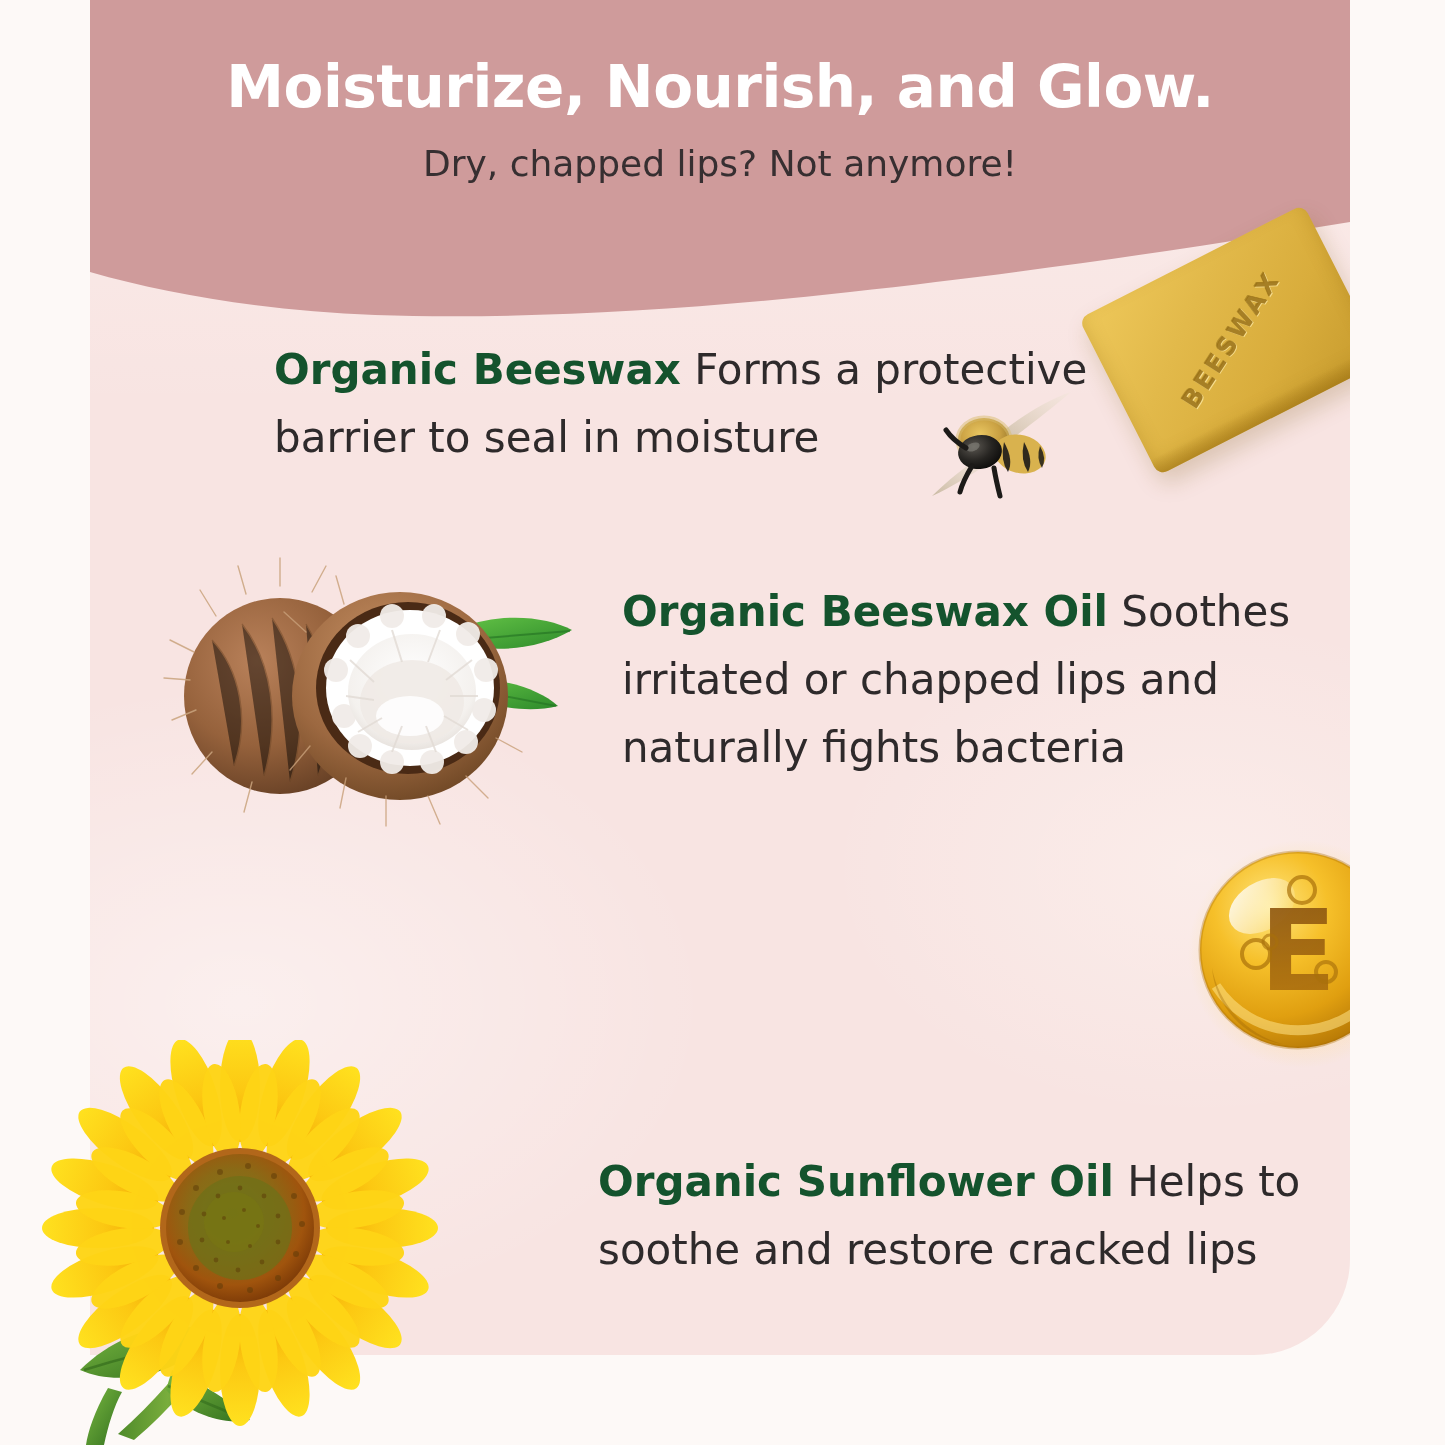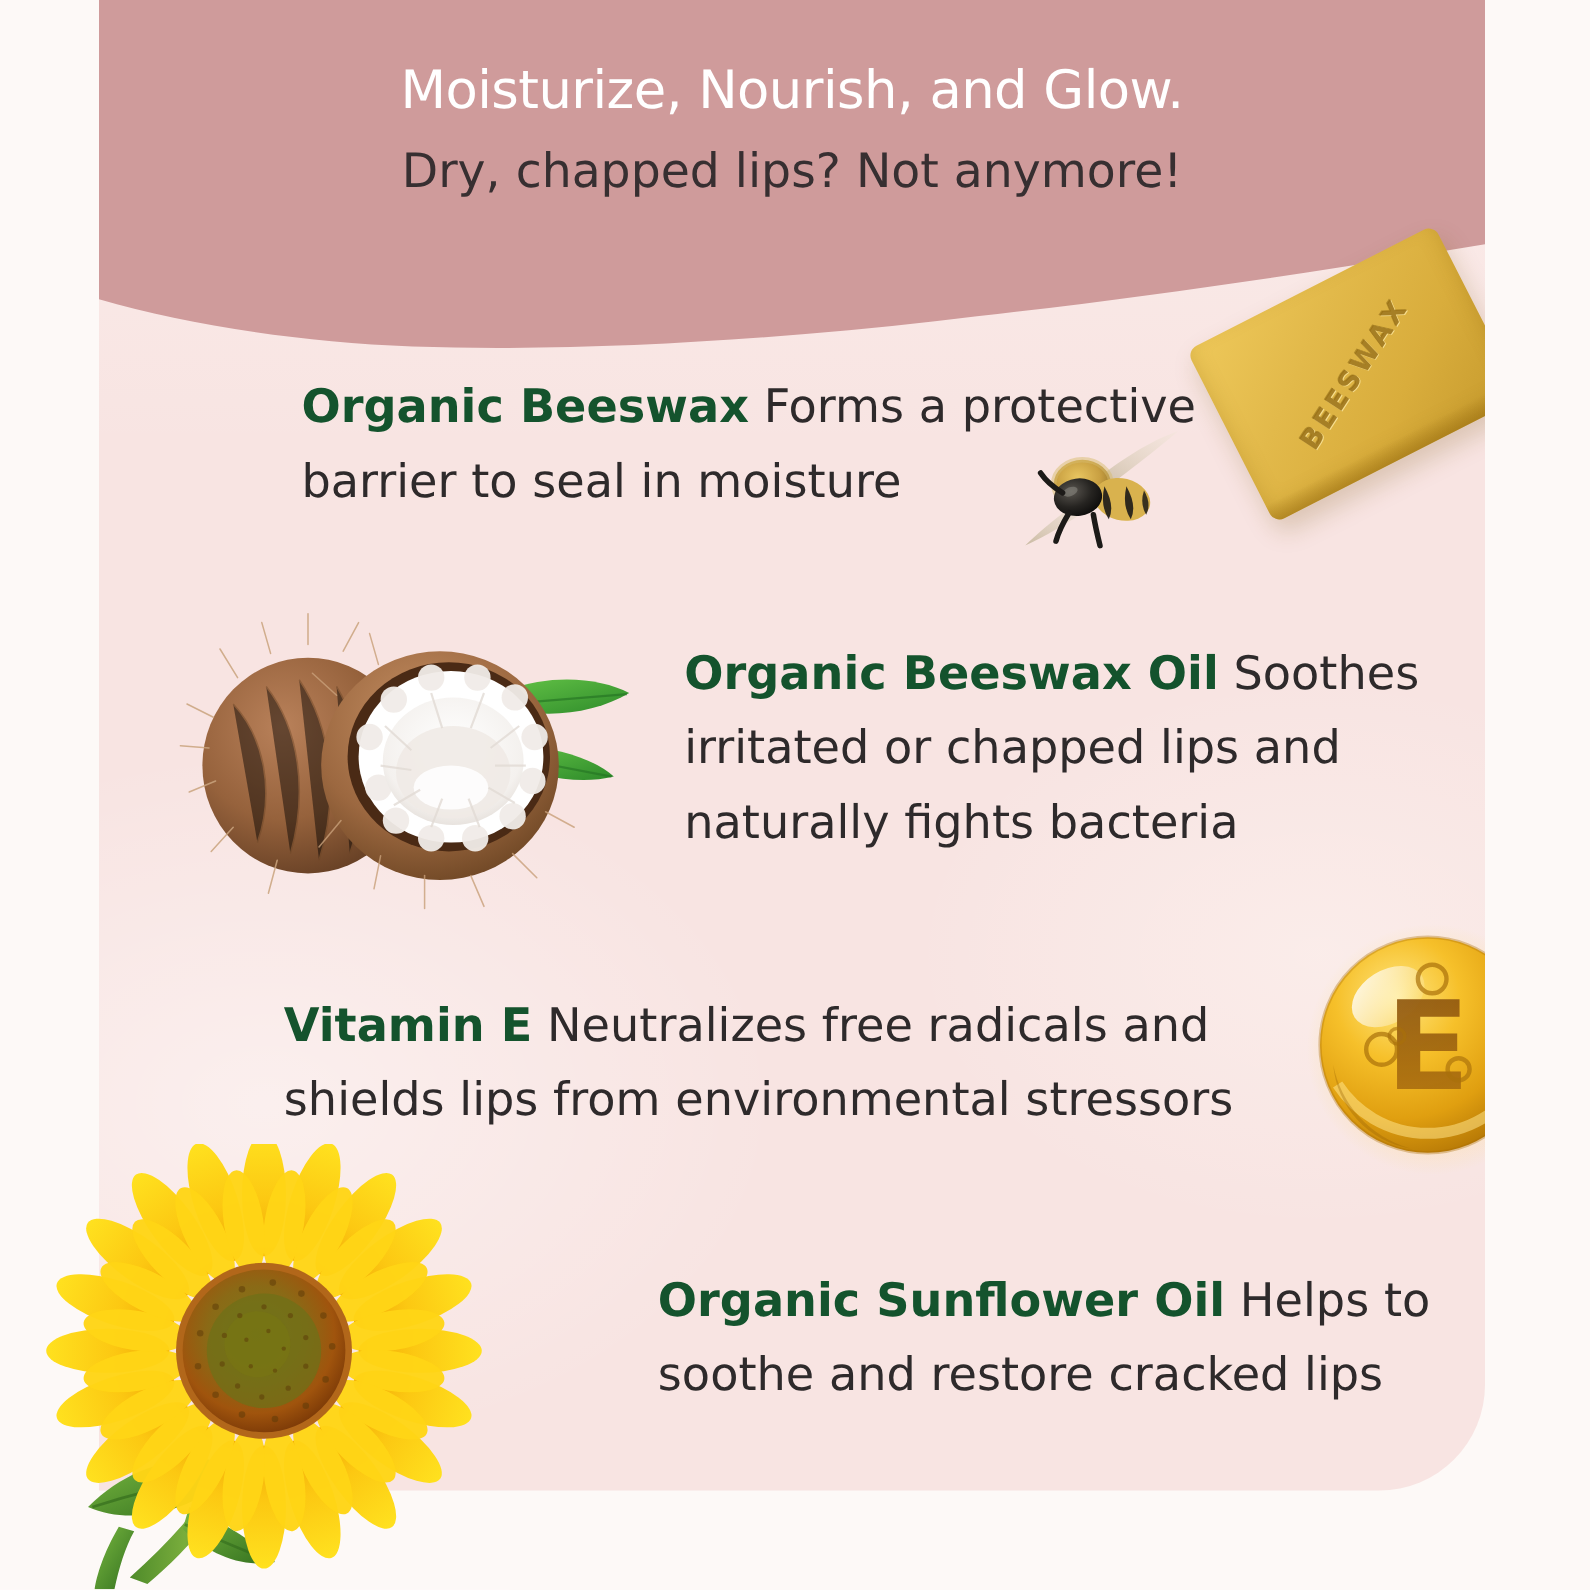--- a/index.html
+++ b/index.html
@@ -58,32 +58,32 @@
     position: absolute;
     left: 0;
     top: 0;
     width: 1260px;
     padding-top: 56px;
     text-align: center;
     z-index: 4;
   }
   .title {
     font-family: "DejaVu Sans", sans-serif;
-    font-weight: 400;
-    font-size: 48px;
+    font-weight: 700;
+    font-size: 58px;
     letter-spacing: -0.5px;
     color: #ffffff;
     line-height: 1.1;
     margin: 0;
     white-space: nowrap;
   }
   .subtitle {
     font-family: "DejaVu Sans", sans-serif;
     font-weight: 400;
-    font-size: 43px;
+    font-size: 36px;
     color: #372f31;
     line-height: 1.2;
     margin: 22px 0 0 0;
     white-space: nowrap;
   }
 
   
   .ing {
     position: absolute;
     z-index: 6;
@@ -325,23 +325,20 @@
           <path d="M226,276 L226,306"></path>
             <path d="M268,276 L280,304"></path>
           <path d="M306,256 L328,278"></path>
             <path d="M336,218 L362,232"></path>
           <path d="M146,112 L124,92"></path>
             <path d="M184,84 L176,56"></path>
         </g>
       </svg>
     </div>
 
-    <div class="ing ing-vitamine">
-      <p><span class="name">Vitamin E</span><span class="desc"> Neutralizes free radicals and shields lips from environmental stressors</span></p>
-    </div>
 
     <div class="capsule">
       <svg width="232" height="232" viewBox="0 0 232 232" xmlns="http://www.w3.org/2000/svg">
         <defs>
           <radialGradient id="ballG" cx="36%" cy="28%" r="76%">
             <stop offset="0%" stop-color="#ffe680"></stop>
             <stop offset="38%" stop-color="#f6c02a"></stop>
             <stop offset="74%" stop-color="#e09f10"></stop>
             <stop offset="100%" stop-color="#b87a06"></stop>
           </radialGradient>

